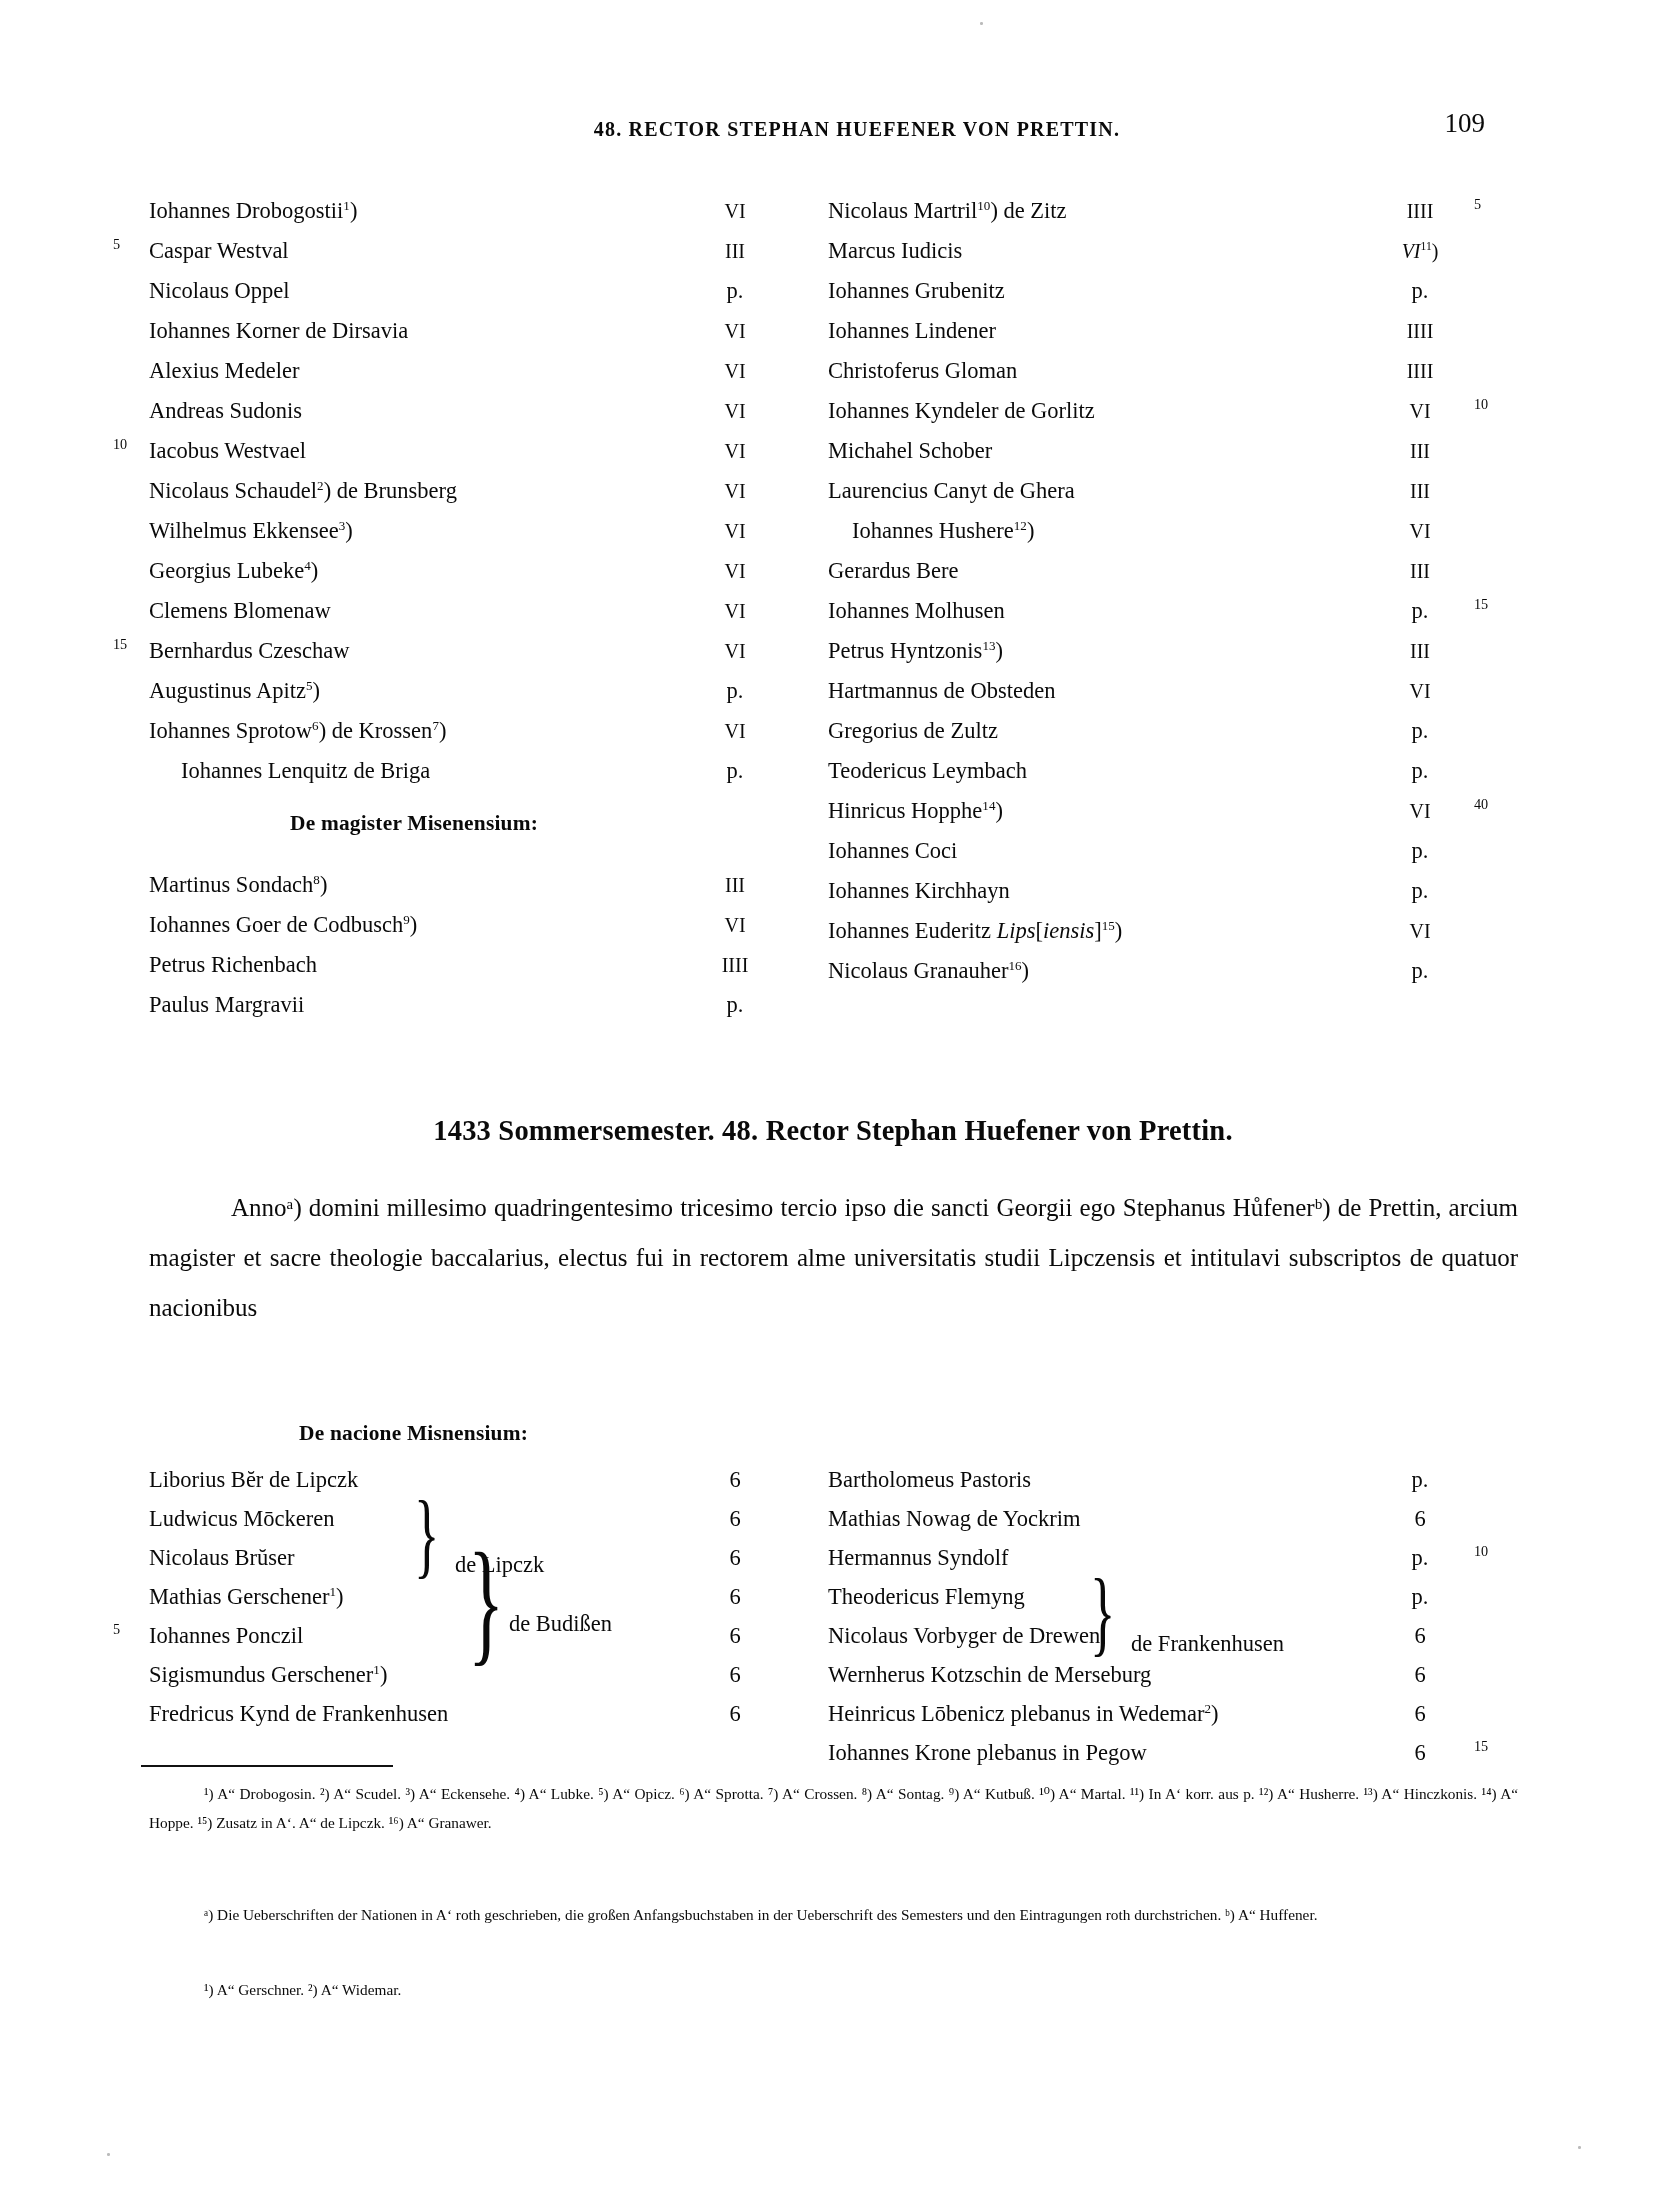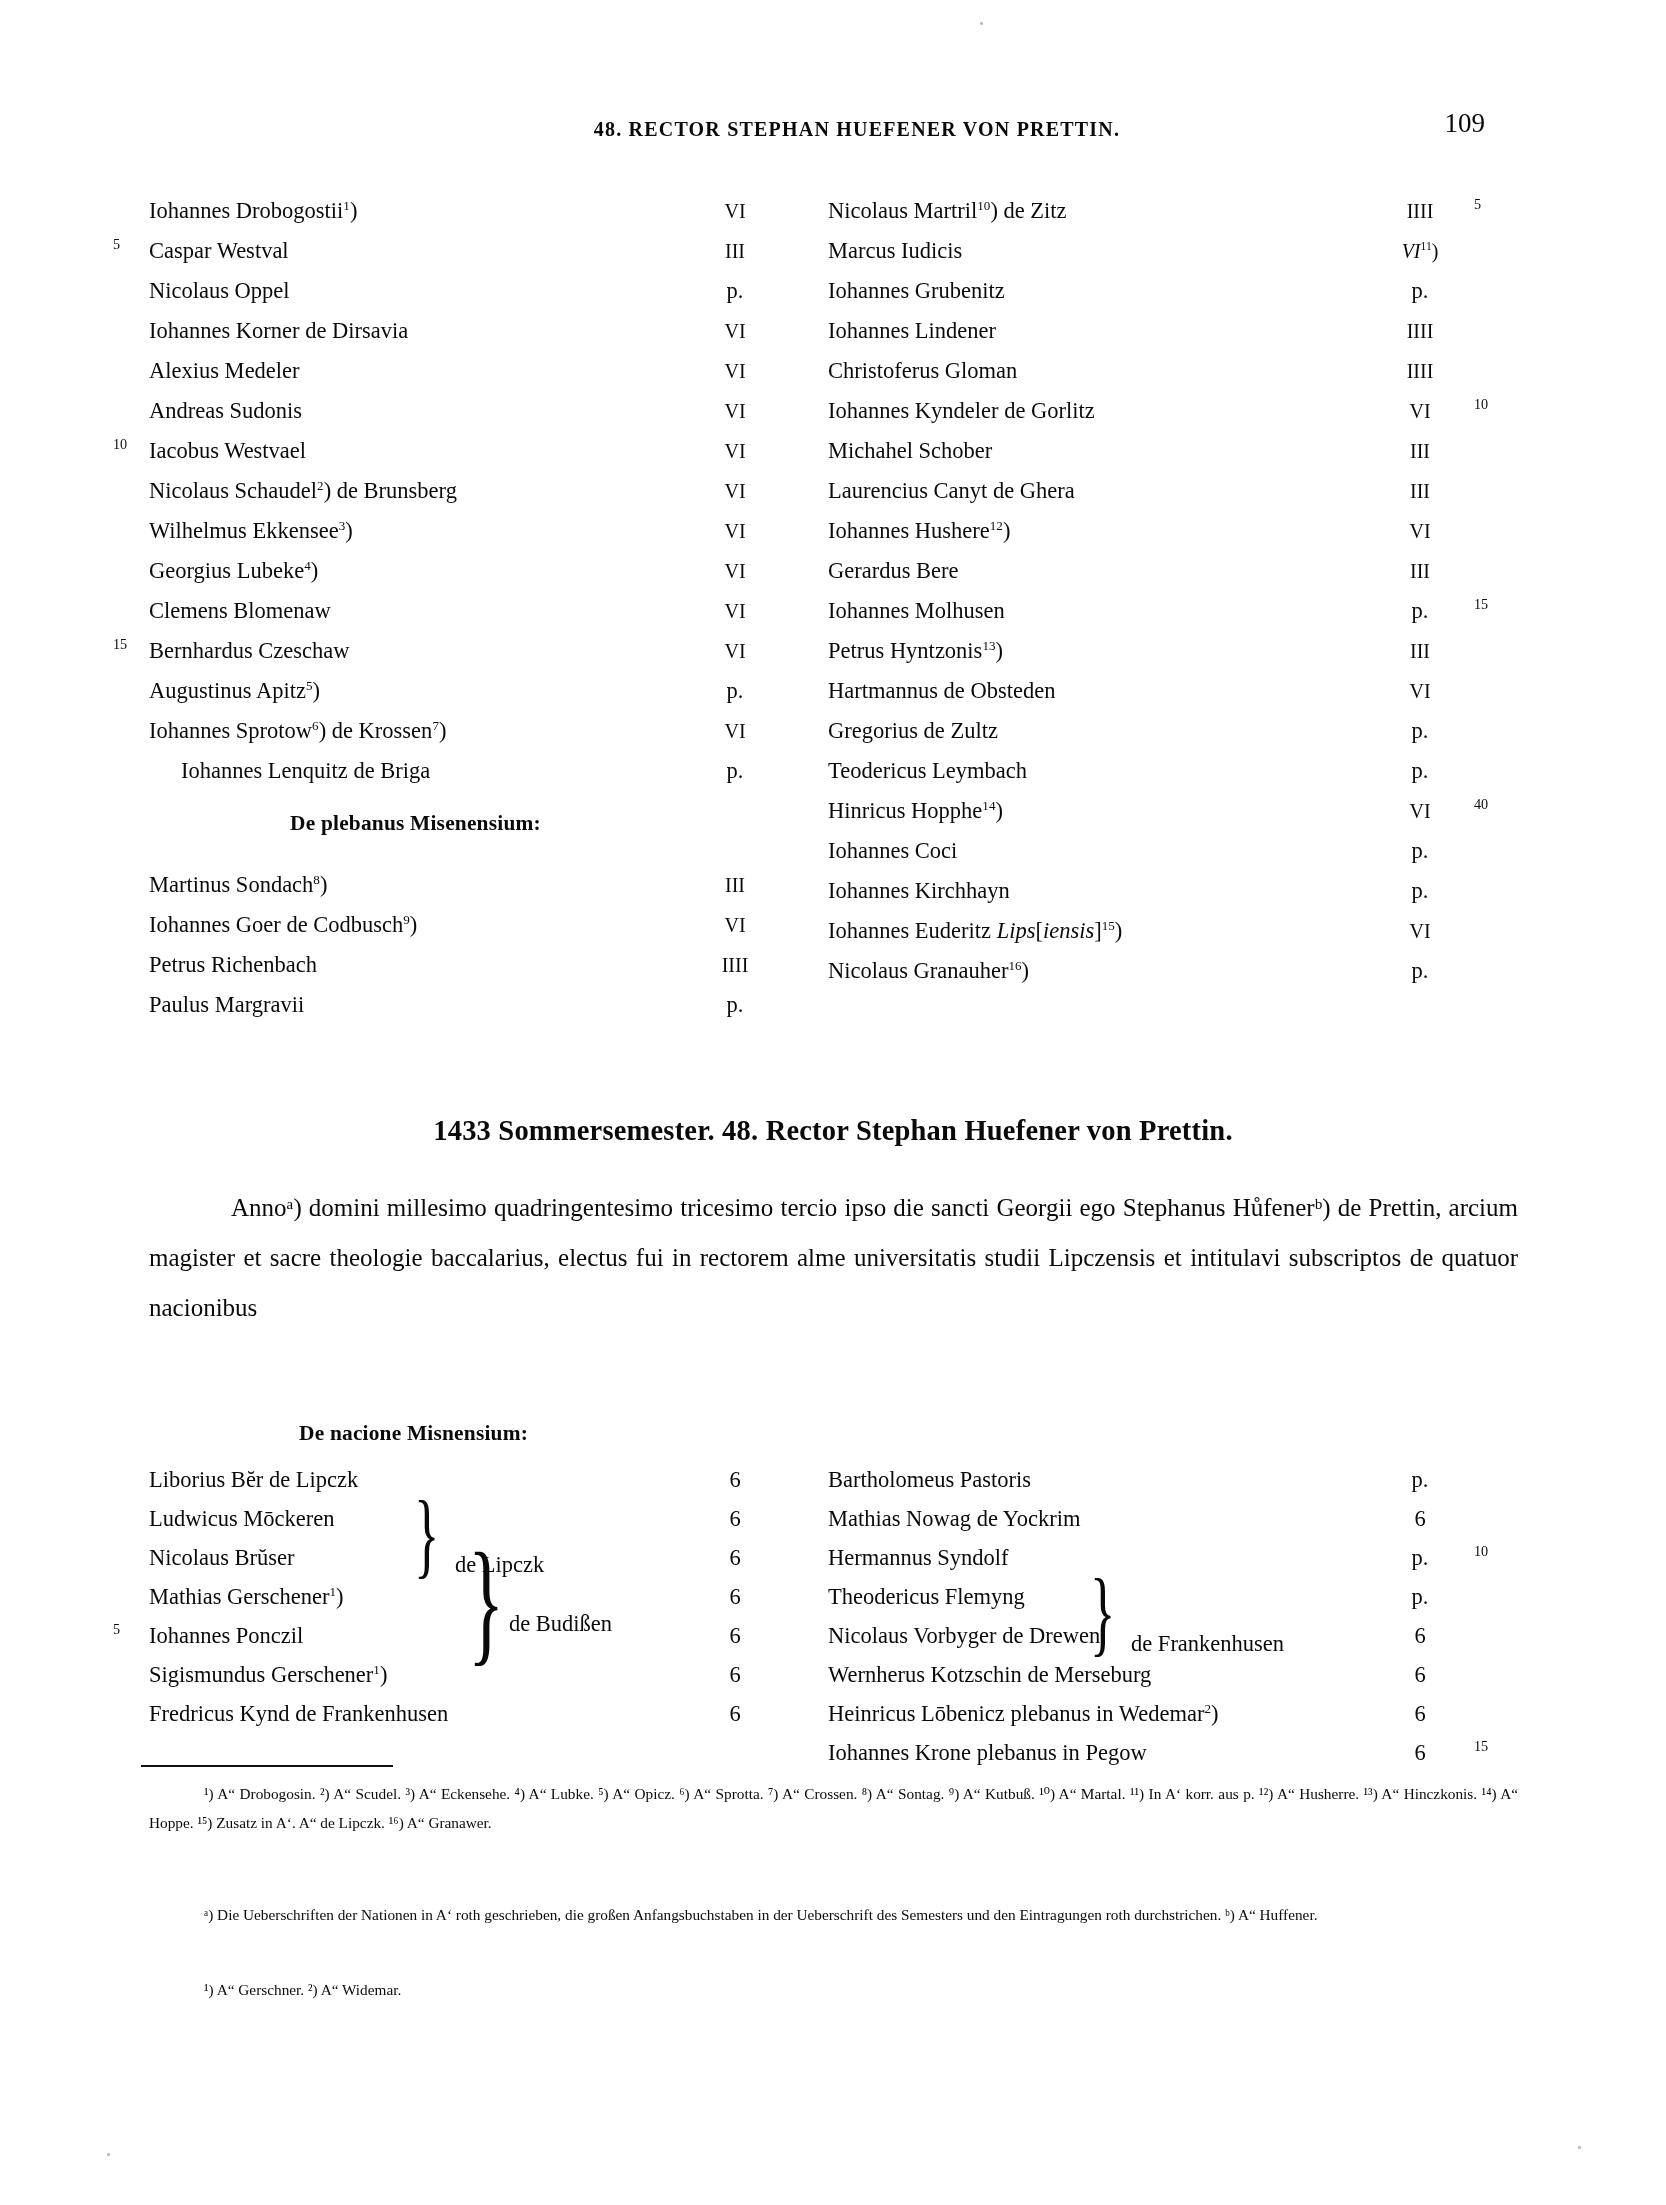--- a/index.html
+++ b/index.html
@@ -237,21 +237,21 @@
         </div>
         <div class="entry" style="height: 40px;">
           <span class="nm" style="line-height: 40px;">Michahel Schober</span>
           <span class="val" style="line-height: 40px; left: 548px; width: 88px; text-align: center;">III</span>
         </div>
         <div class="entry" style="height: 40px;">
           <span class="nm" style="line-height: 40px;">Laurencius Canyt de Ghera</span>
           <span class="val" style="line-height: 40px; left: 548px; width: 88px; text-align: center;">III</span>
         </div>
         <div class="entry" style="height: 40px;">
-          <span class="nm" style="line-height: 40px;">Iohannes Hushere<sup>12</sup>)</span>
+          <span class="nm" style="line-height: 40px; margin-left: 24px;">Iohannes Hushere<sup>12</sup>)</span>
           <span class="val" style="line-height: 40px; left: 548px; width: 88px; text-align: center;">VI</span>
         </div>
         <div class="entry" style="height: 40px;">
           <span class="nm" style="line-height: 40px;">Gerardus Bere</span>
           <span class="val" style="line-height: 40px; left: 548px; width: 88px; text-align: center;">III</span>
         </div>
         <div class="entry" style="height: 40px;">
           <span class="nm" style="line-height: 40px;">Iohannes Molhusen</span>
           <span class="val pv" style="line-height: 40px; left: 548px; width: 88px; text-align: center;">p.</span>
           <span class="rno" style="left: 646px;">15</span>
@@ -289,21 +289,21 @@
           <span class="nm" style="line-height: 40px;">Iohannes Euderitz <span class="ital">Lips</span>[<span class="ital">iensis</span>]<sup>15</sup>)</span>
           <span class="val" style="line-height: 40px; left: 548px; width: 88px; text-align: center;">VI</span>
         </div>
         <div class="entry" style="height: 40px;">
           <span class="nm" style="line-height: 40px;">Nicolaus Granauher<sup>16</sup>)</span>
           <span class="val pv" style="line-height: 40px; left: 548px; width: 88px; text-align: center;">p.</span>
         </div>
       </div>
     </div>
 
-  <div class="sechead" id="l1-head" style="left: 290px; top: 811px;">De plebanus Misenensium:</div>
+  <div class="sechead" id="l1-head" style="left: 290px; top: 811px;">De magister Misenensium:</div>
 
 
   <div class="semhead" style="top:1115px;">1433 Sommersemester.  48. Rector Stephan Huefener von Prettin.</div>
 
   <div class="bodypara" style="top:1183px;">Annoᵃ) domini millesimo quadringentesimo tricesimo tercio ipso die sancti Georgii ego Stephanus Hůfenerᵇ) de Prettin, arcium magister et sacre theologie baccalarius, electus fui in rectorem alme universitatis studii Lipczensis et intitulavi subscriptos de quatuor nacionibus</div>
 
   <div class="sechead" id="l2-head" style="left: 299px; top: 1421px;">De nacione Misnensium:</div>
 
   <div class="cols" id="list2">
       <div class="col" style="left: 149px; top: 1460px;">

